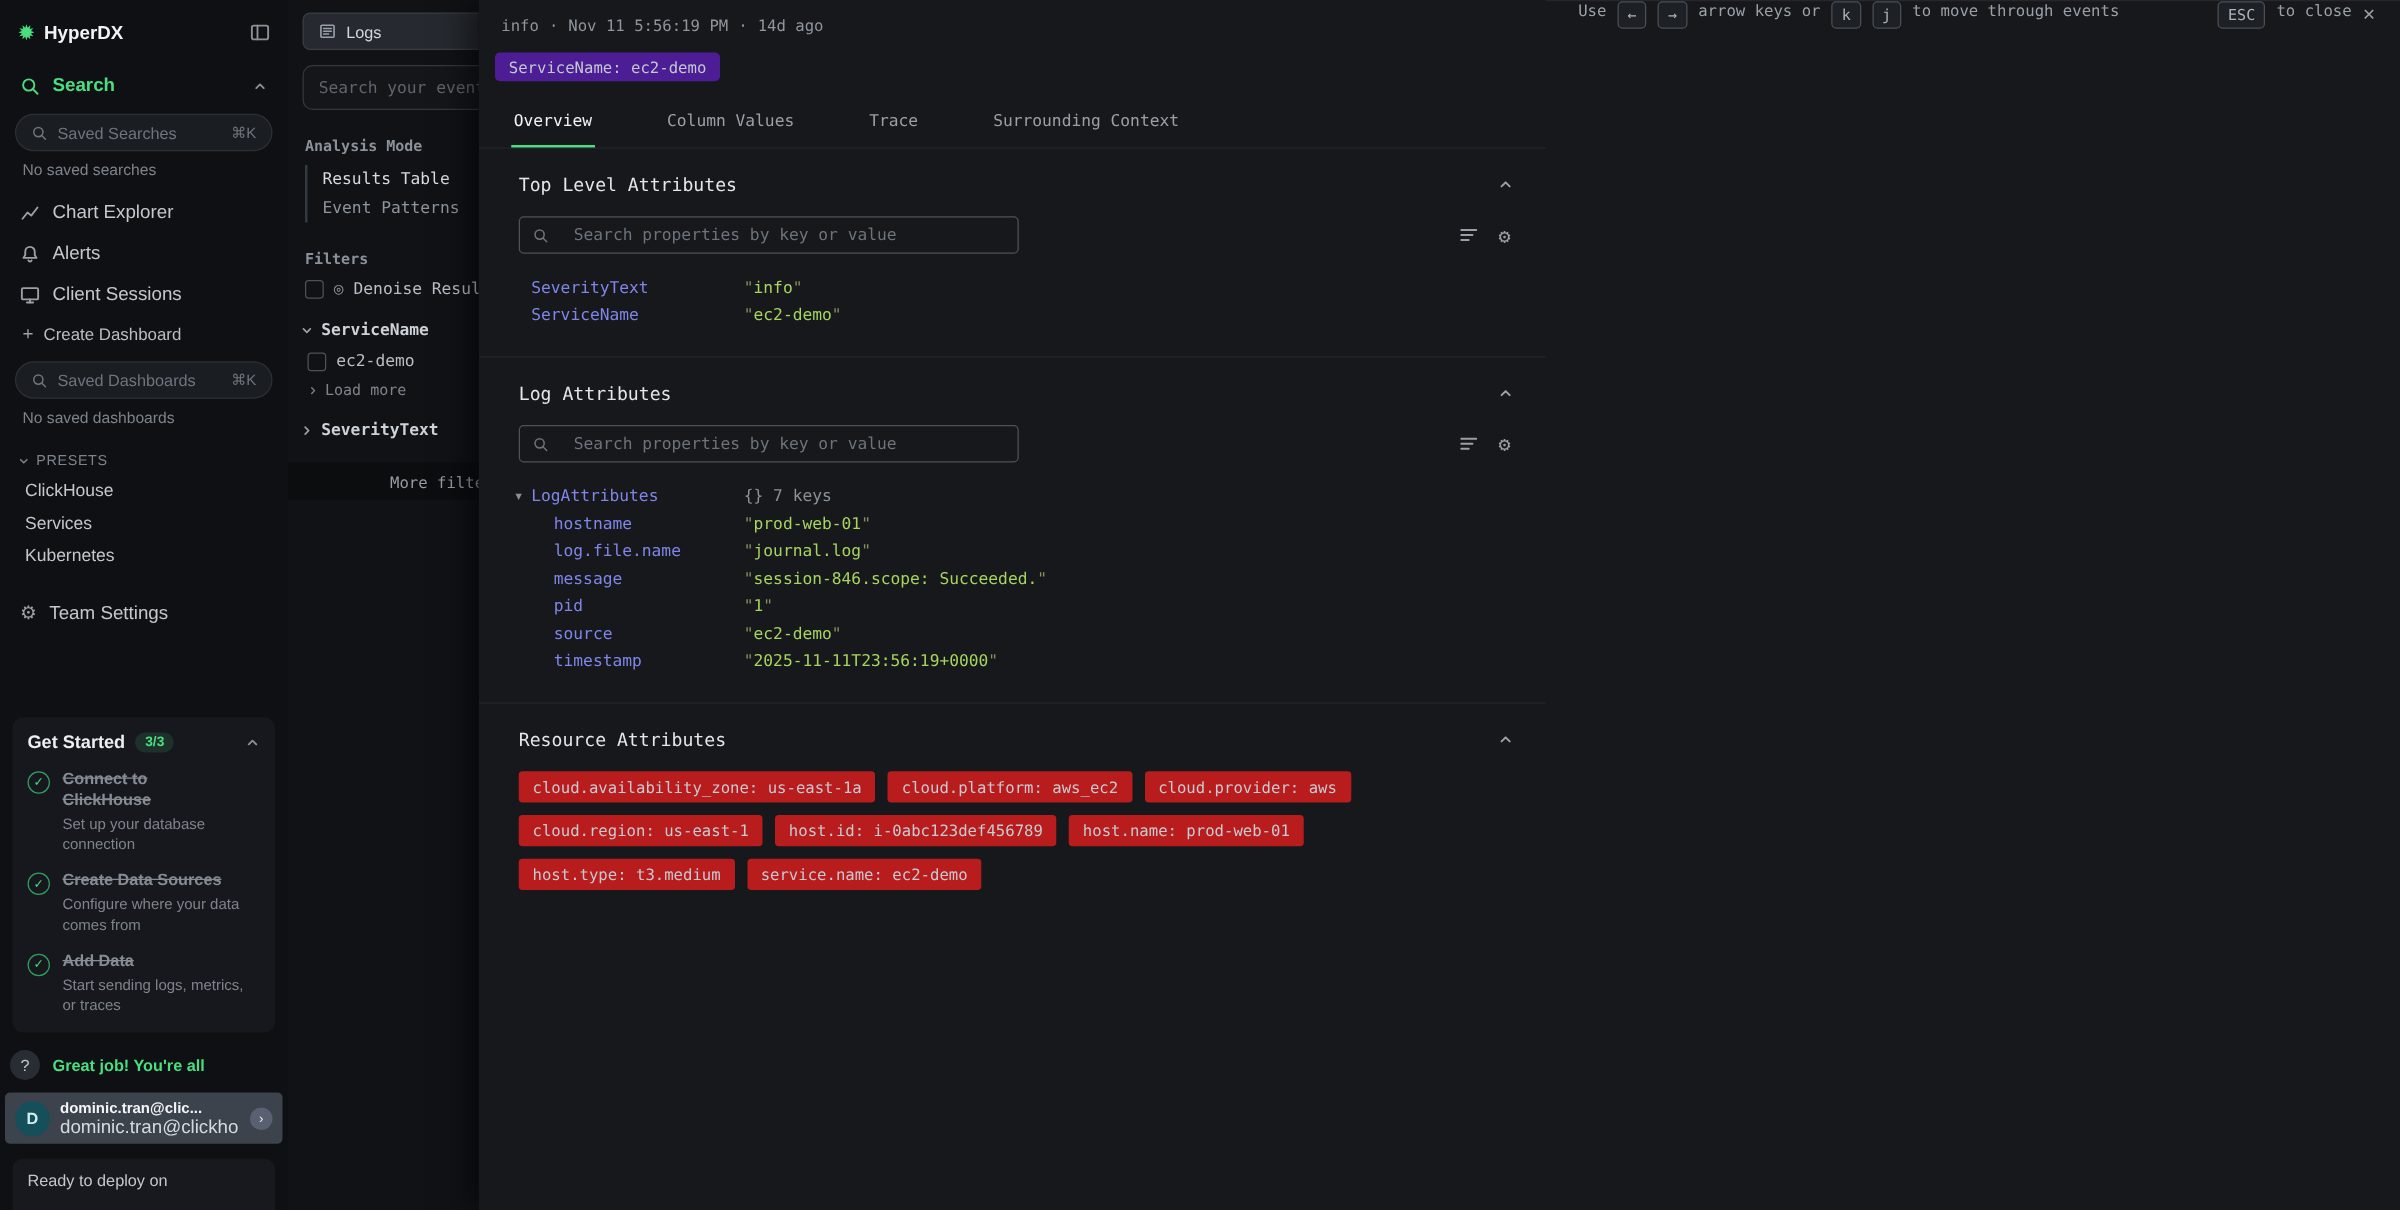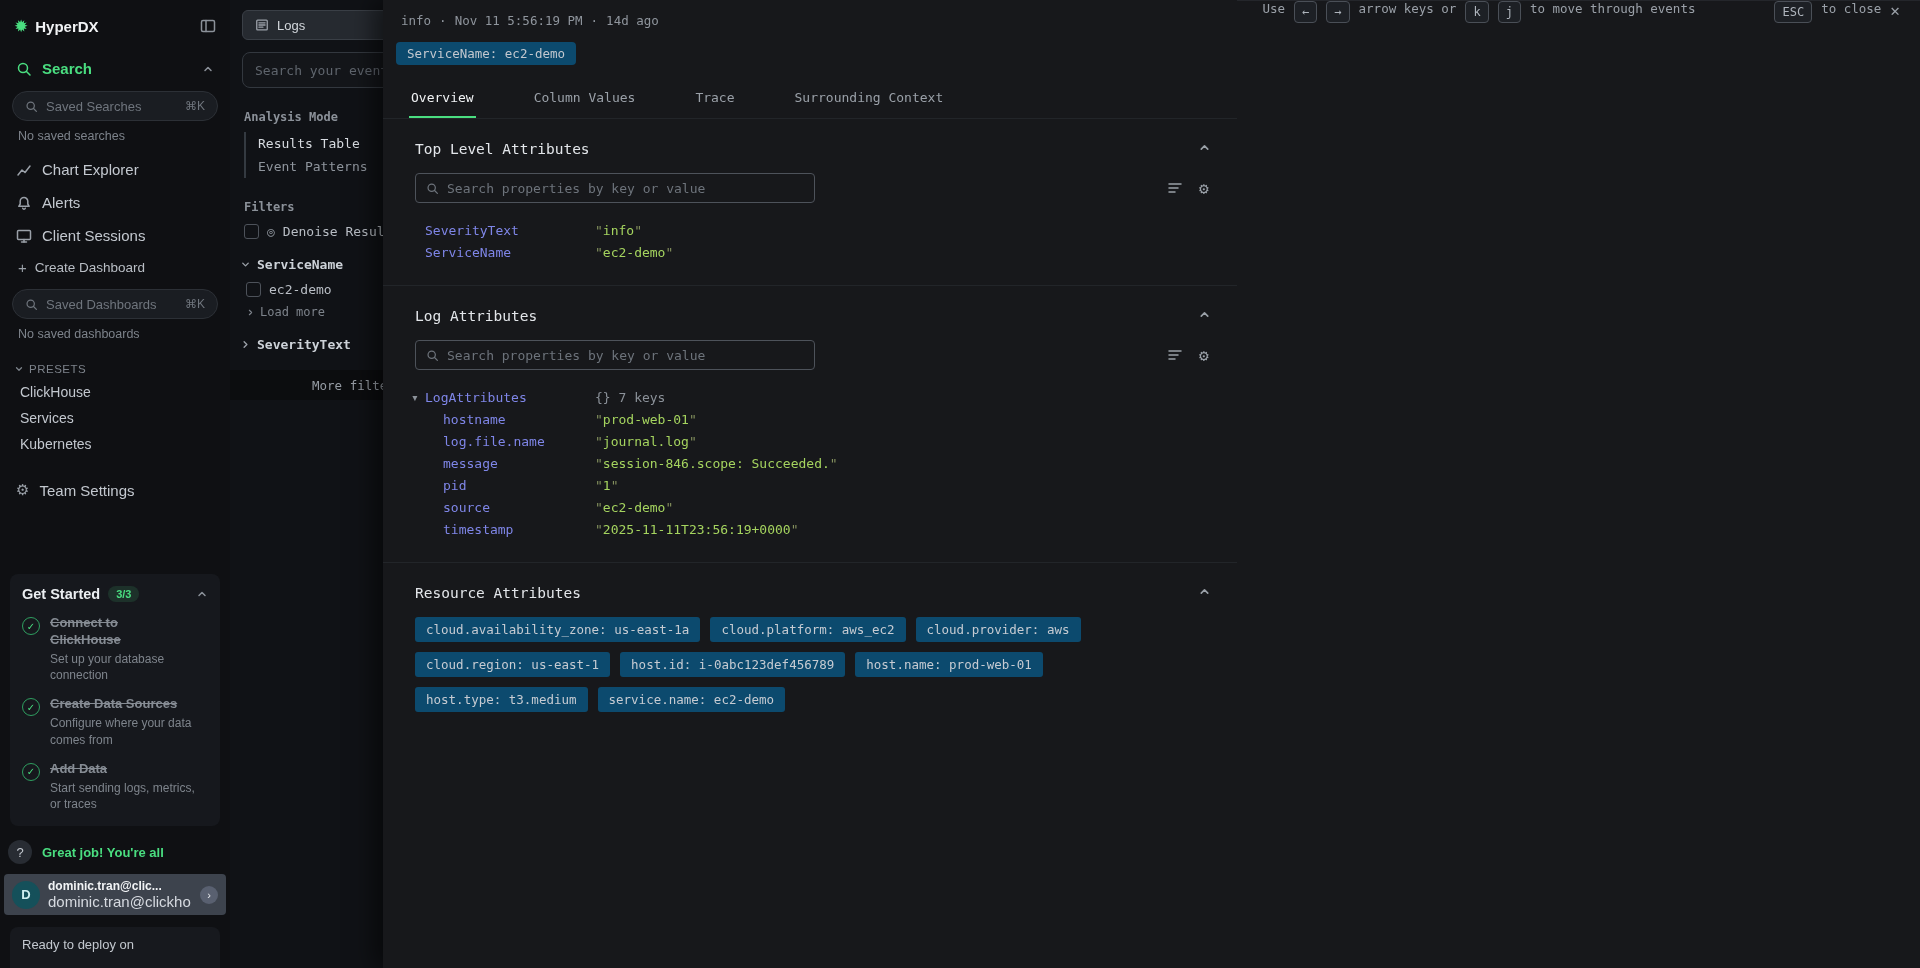--- a/index.html
+++ b/index.html
@@ -69,46 +69,46 @@
   .load-more{margin:8px 0 0 16px;display:flex;align-items:center;gap:5px;font-size:12px;color:#7d838b;cursor:pointer}
   .more-filters{margin-top:18px;width:335px;height:30px;background:#0c0d0f;display:flex;align-items:center;padding-left:82px;font-size:12.5px;color:#969ca4;cursor:pointer}
 
   
   .drawer{flex:1;background:#17181b;display:flex;flex-direction:row;box-shadow:-10px 0 22px rgba(0,0,0,.5);position:relative;overflow:hidden}
   .drawer-body{flex:1;overflow:hidden}
   .ev-header{padding:13px 18px 0;color:#8f959d;font-size:12.5px;display:flex;align-items:center;gap:8px}
   .body-card{margin:10px 20px 0 12px;background:#1e2024;border:1px solid #2a2d32;border-radius:4px;padding:10px 14px}
   .body-label{font-size:12px;color:#8b9199;margin-bottom:8px}
   .body-text{font-size:13px;color:#e2e5e9}
-  .svc-tag{display:inline-block;margin:14px 0 0 13px;background:#0c4a6e;border-radius:4px;padding:4px 11px;font-size:12.5px;color:#c3c8cf;cursor:pointer}
+  .svc-tag{display:inline-block;margin:14px 0 0 13px;background:#4c1d95;border-radius:4px;padding:4px 11px;font-size:12.5px;color:#c3c8cf;cursor:pointer}
   .tabs{display:flex;gap:56px;margin-top:14px;padding-left:26px;border-bottom:1px solid #222529}
   .tab{padding:11px 2px;font-size:13px;color:#9aa0a8;cursor:pointer;border-bottom:2px solid transparent}
   .tab.active{color:#f1f3f5;border-bottom-color:#4ade80}
   .section{padding:0 0 22px}
   .section + .section{border-top:1px solid #222529}
   .sec-head{display:flex;align-items:flex-start;padding:22px 26px 0 32px}
   .sec-title{font-size:14.5px;color:#e3e6ea}
   .sec-head .right{margin-left:auto;color:#9aa0a8;cursor:pointer}
   .sec-toolbar{display:flex;align-items:center;margin:16px 28px 0 32px}
-  .prop-search{width:400px;height:30px;border:1px solid #4d525a;border-radius:4px;display:flex;align-items:center;gap:8px;padding:0 10px;color:#6d737b}
+  .prop-search{width:400px;height:30px;border:1px solid #4d525a;border-radius:4px;display:flex;align-items:center;gap:20px;padding:0 10px;color:#6d737b}
   .prop-search input{flex:1;min-width:0;background:transparent;border:none;outline:none;color:#c3c8cf;font-family:inherit;font-size:13px}
   .prop-search input::placeholder{color:#6d737b}
   .tool-icons{margin-left:auto;display:flex;align-items:center;gap:16px;color:#9aa0a8}
   .tool-icons .tico{cursor:pointer;display:flex;font-size:16px}
   .kv-rows{margin:16px 0 0 42px}
   .kv{display:flex;align-items:center;height:22px;font-size:13px}
   .kv .k{width:170px;flex-shrink:0;color:#7f86e8;cursor:pointer}
   .kv.child{padding-left:18px}
   .kv.child .k{width:152px}
   .kv .caret{color:#8b9199;width:14px;margin-left:-14px}
   .kv .v{color:#a5d45f}
   .kv .v::before,.kv .v::after{content:'"';color:#84905e}
   .kv .meta{color:#8b9199}
   .chips{display:flex;flex-wrap:wrap;gap:10px;margin:16px 28px 0 32px}
-  .chip{background:#0c4a6e;border-radius:3px;padding:5px 11px;font-size:12.5px;color:#c6cbd2;white-space:nowrap;cursor:pointer}
+  .chip{background:#b91c1c;border-radius:3px;padding:5px 11px;font-size:12.5px;color:#c6cbd2;white-space:nowrap;cursor:pointer}
   .drawer-footer{height:44px;border-top:1px solid #24262b;display:flex;align-items:flex-start;gap:9px;padding:0 20px 0 26px;font-size:12.5px;color:#9aa0a8}
   .kbd{border:1px solid #4a4f57;background:#1d2025;border-radius:4px;padding:1px 7px;font-size:12px;color:#aeb4bc;line-height:1.5}
   .kbd.esc{margin-left:70px}
   .close-x{margin-left:auto;color:#9aa0a8;font-size:16px;cursor:pointer}
 </style>
 </head>
 <body>
 
 <div class="app">
 

